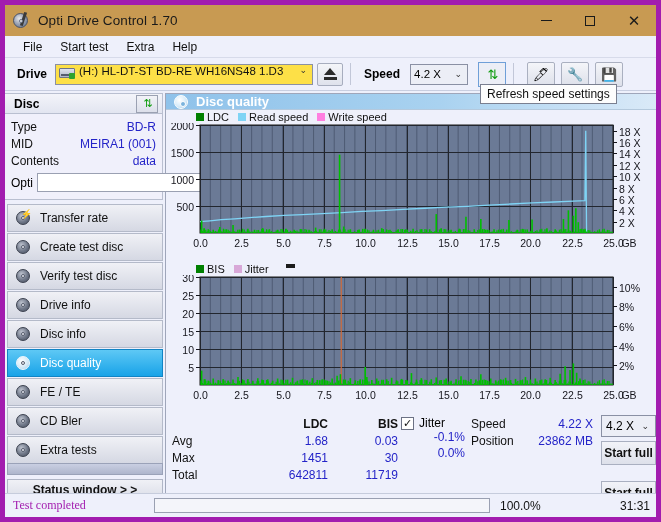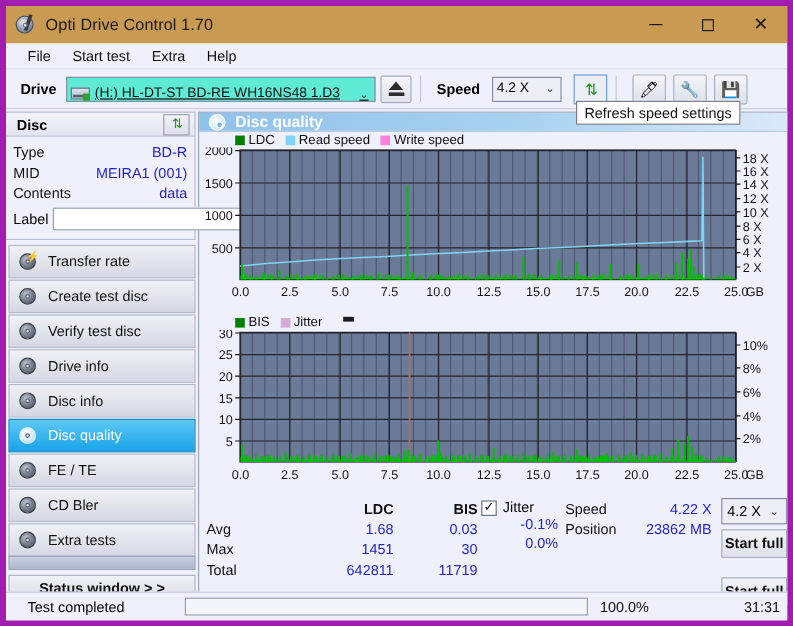--- a/index.html
+++ b/index.html
@@ -73,23 +73,23 @@
   
   .toolbar {
     height: 33px; background: #eef0fb;
     display: flex; align-items: center; padding: 0 6px;
     border-bottom: 1px solid #c8cee0;
     position: relative;
   }
   .tb-label { font-weight: bold; font-size: 12px; color: #000; margin: 0 8px 0 6px; }
   .drive-combo {
     height: 21px; width: 258px;
-    background: #5eead4; border: 1px solid #8a90a4;
-    display: flex; align-items: flex-end; padding: 0 3px;
-    font-size: 11.5px; color: #111; text-decoration: underline;
+    background: #fde047; border: 1px solid #8a90a4;
+    display: flex; align-items: flex-start; padding: 0 3px;
+    font-size: 11.5px; color: #111;
   }
   .drive-ico {
     width: 16px; height: 14px; margin-right: 4px; position: relative; flex: 0 0 auto;
   }
   .drive-ico .body {
     position: absolute; left: 0; top: 3px; width: 16px; height: 10px;
     background: linear-gradient(#dfe3ee, #aeb5c8); border: 1px solid #6d7488;
     border-radius: 1px;
   }
   .drive-ico .slot {
@@ -302,21 +302,21 @@
     display: flex; align-items: center; justify-content: center;
     font-size: 12px; font-weight: bold; color: #111;
   }
 
   
   .statusbar {
     position: absolute; left: 0; bottom: 0; width: 661px; height: 24px;
     background: #eef0fb; border-top: 1px solid #c6ccdc;
     display: flex; align-items: center; font-size: 12px;
   }
-  .sb-text { width: 145px; padding-left: 18px; color: #000000; }
+  .sb-text { width: 145px; padding-left: 8px; color: #a21caf; font-family: Liberation Serif, serif; }
   .sb-prog {
     flex: 1; height: 15px; margin: 0 4px;
     background: #f4f5fa; border: 1px solid #9aa0b2;
     position: relative; overflow: hidden;
   }
   .sb-prog .fill { height: 100%; background: #00b400; }
   .sb-pct { width: 62px; padding-left: 6px; color: #111; }
   .sb-time { width: 110px; text-align: right; padding-right: 16px; color: #111; }
   .sb-grip {
     position: absolute; right: 2px; bottom: 2px; width: 12px; height: 12px;
@@ -413,21 +413,21 @@
         </div>
         <div class="disc-row">
           <span class="k">MID</span>
           <span class="v">MEIRA1 (001)</span>
         </div>
         <div class="disc-row">
           <span class="k">Contents</span>
           <span class="v">data</span>
         </div>
         <div class="label-row">
-          <span class="k">Label</span>
+          <span class="k">Opti</span>
           <input class="label-input" type="text" placeholder="" style="">
           <span class="cd-btn">
               <span class="cd-dot"></span>
             </span>
         </div>
       </div>
 
       <div class="nav">
         <div class="nav-item">
           <span class="nav-ico">

